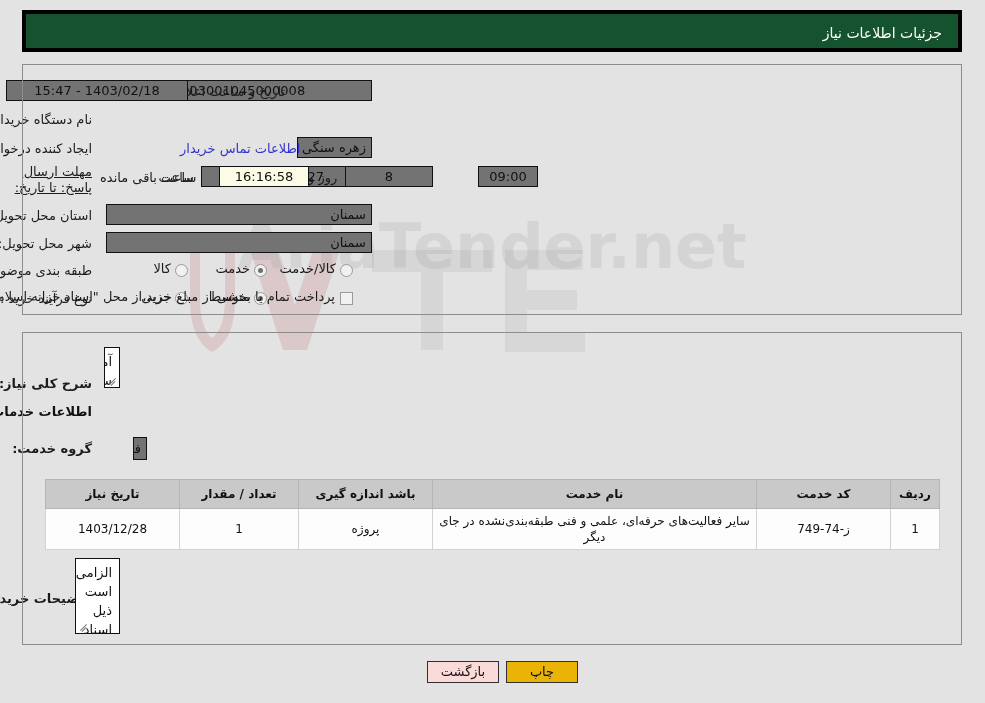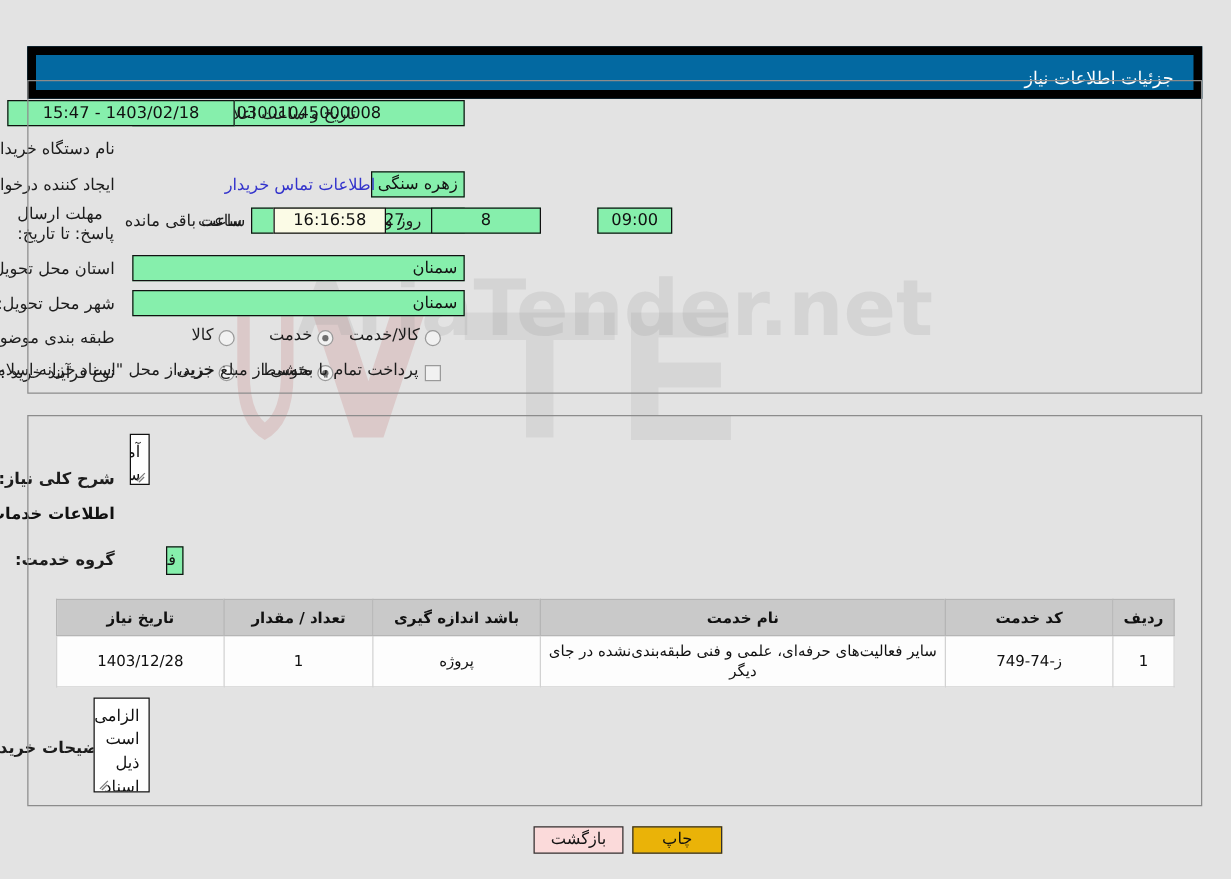--- a/index.html
+++ b/index.html
@@ -26,25 +26,24 @@
     z-index: 0;
   }
 
   
   .title-bar {
     position: absolute;
     left: 22px;
     top: 10px;
     width: 940px;
     height: 42px;
-    background: #0369a1;
-    border: 7px solid #000000;
+    background: #14532d;
+    border: 4px solid #000000;
     box-sizing: border-box;
     z-index: 2;
-    margin-top: 27px;
   }
   .title-bar .title-text {
     position: absolute;
     right: 16px;
     top: 11px;
     color: #ffffff;
     font-size: 14px;
     letter-spacing: .3px;
   }
 
@@ -67,21 +66,21 @@
     white-space: nowrap;
     text-align: right;
     line-height: 16px;
   }
   .lbl-bold { font-weight: bold; }
 
   .fld {
     position: absolute;
     box-sizing: border-box;
     border: 1px solid #111111;
-    background: #86efac;
+    background: #737373;
     font-family: "DejaVu Sans", "Liberation Sans", sans-serif;
     font-size: 13px;
     color: #111111;
     height: 21px;
     line-height: 19px;
     padding: 0 5px;
     text-align: center;
     overflow: hidden;
     white-space: nowrap;
   }
@@ -253,21 +252,21 @@
 
   <div class="lbl" style="right:700px; top:84px;">تاریخ و ساعت اعلان عمومی:</div>
   <div class="fld" style="right:797px; top:80px; width:182px; left:105px;">1403/02/18 - 15:47</div>
 
   <div class="lbl" style="right:893px; top:112px;">نام دستگاه خریدار:</div>
 
   <div class="lbl" style="right:893px; top:141px;">ایجاد کننده درخواست:</div>
   <div class="fld rtl-right" style="right:613px; top:137px; left:297px;">زهره سنگی خدمات دفتری شرکت گازاستان سمنان</div>
   <div class="link" style="left:180px; top:141px;">اطلاعات تماس خریدار</div>
 
-  <div class="lbl" style="right:893px; top:164px; width:78px; white-space:normal; text-align:left;">مهلت ارسال پاسخ: تا تاریخ:</div>
+  <div class="lbl" style="right:893px; top:164px; width:78px; white-space:normal; text-align:right;text-decoration:underline;">مهلت ارسال پاسخ: تا تاریخ:</div>
   <div class="fld" style="right:613px; top:166px; width:171px;">1403/02/27</div>
   <div class="statictext" style="right:791px; top:170px; left:161px;">ساعت</div>
   <div class="fld" style="left:478px; top:166px; width:60px;">09:00</div>
   <div class="fld" style="left:345px; top:166px; width:88px;">8</div>
   <div class="statictext" style="left:308px; top:170px;">روز و</div>
   <div class="fld highlight" style="left:219px; top:166px; width:90px;">16:16:58</div>
   <div class="statictext" style="left:100px; top:170px;">ساعت باقی مانده</div>
 
   <div class="lbl" style="right:893px; top:208px;">استان محل تحویل:</div>
   <div class="fld rtl-right" style="right:613px; top:204px; width:266px;">سمنان</div>

